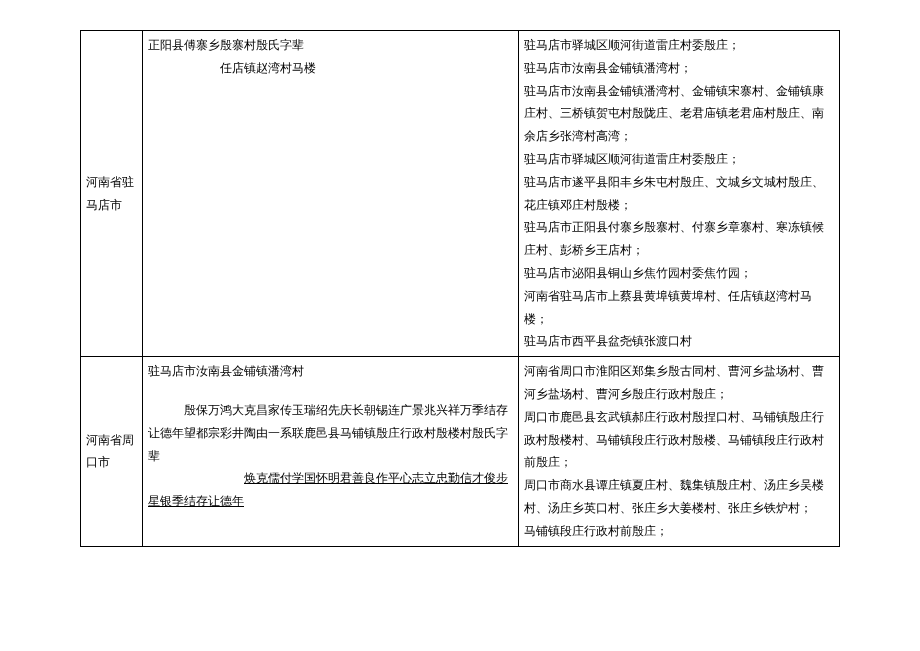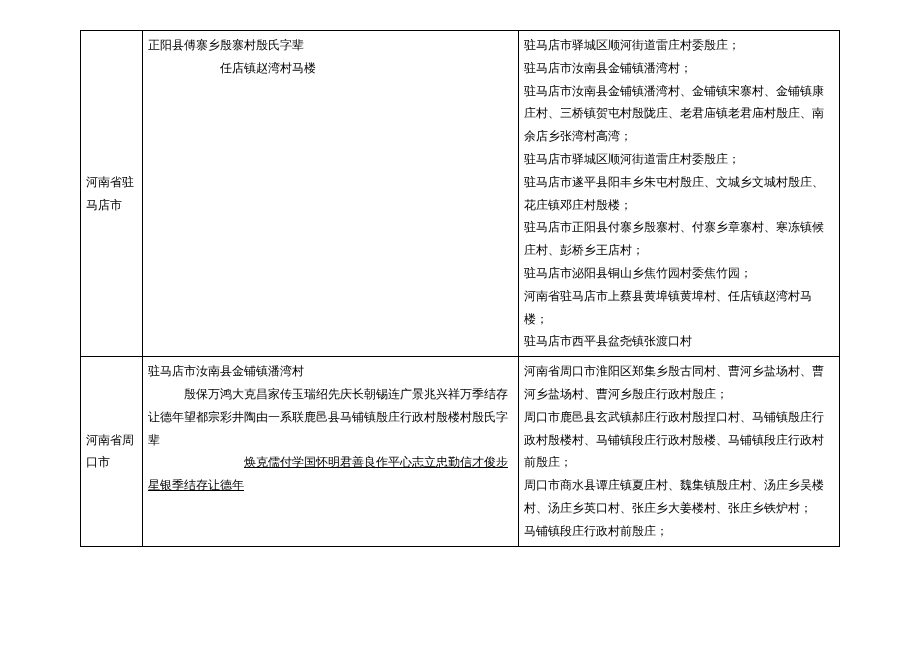--- a/index.html
+++ b/index.html
@@ -21,21 +21,21 @@
       padding: 3px 5px;
       vertical-align: top;
       line-height: 1.9;
       word-break: break-all;
     }
     .col-region { width: 62px; text-align: left; vertical-align: middle; }
     .col-middle { width: 376px; }
     .col-right  { width: auto; }
     .indent1 { text-indent: 10em; }
     .indent2 { text-indent: 6em; }
-    .indent3 { text-indent: 3em; }
+    .indent3 { text-indent: 3em; margin-top: 16px; }
     .indent4 { text-indent: 8em; text-decoration: underline; }
   </style>
 </head>
 <body>
 
 <table>
   <tbody id="tbody">
       <tr>
         <td class="col-region">河南省驻马店市</td>
         <td class="col-middle">

